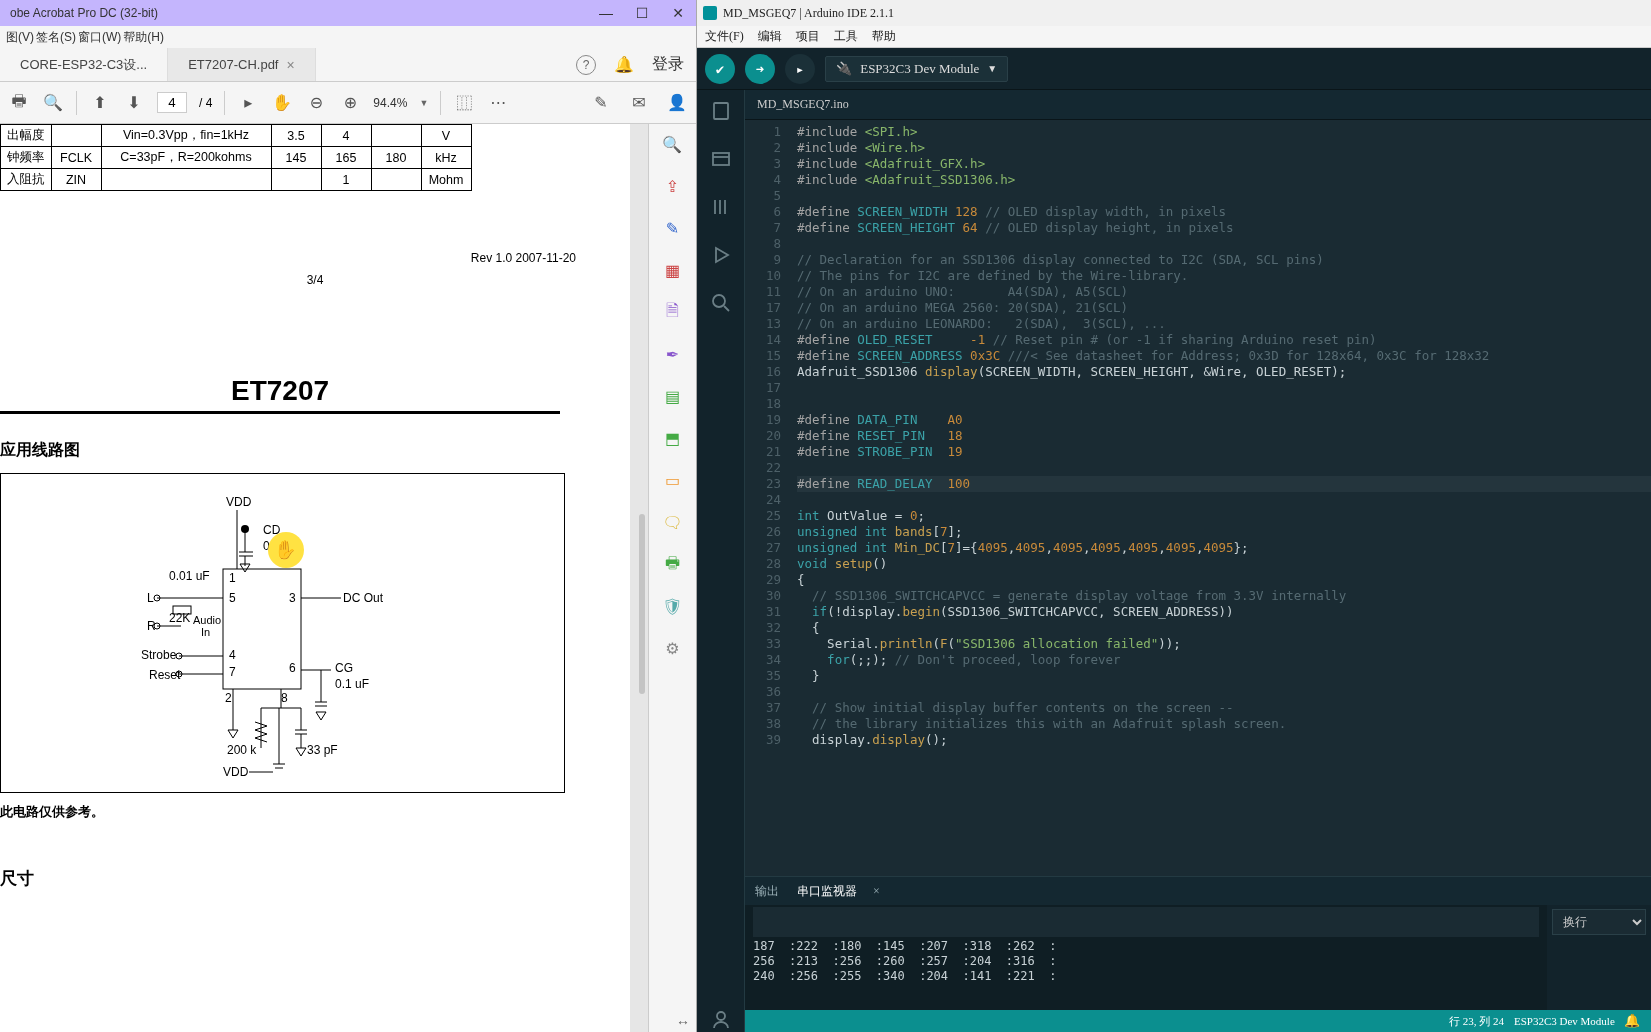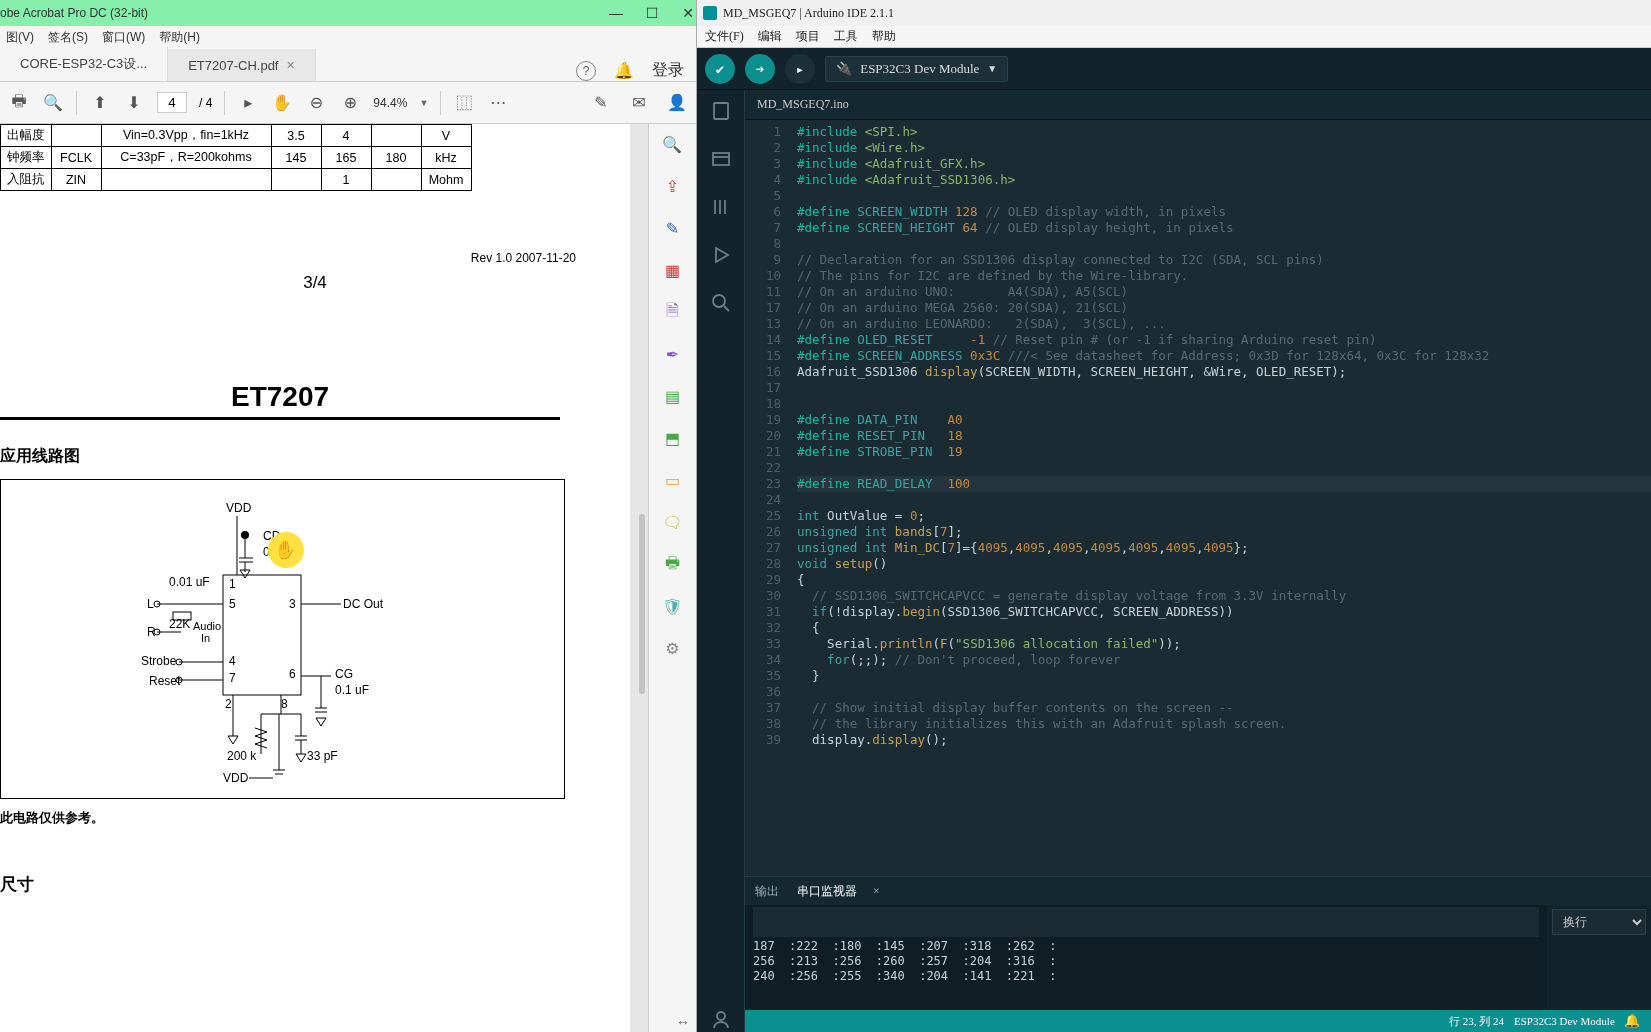--- a/index.html
+++ b/index.html
@@ -1,25 +1,25 @@
 <!DOCTYPE html>
 <html><head>
 <meta charset="utf-8">
 <style>
 * { box-sizing: border-box; margin: 0; padding: 0; }
 body { font-family: "Segoe UI", Arial, sans-serif; font-size: 12px; overflow: hidden; background: #fff; width: 1651px; height: 1032px; }
 .desktop { display: flex; width: 1651px; height: 1032px; }
 
 
 .acrobat { width: 697px; height: 1032px; display: flex; flex-direction: column; border-right: 1px solid #aaa; background: #fff; }
-.acrobat-titlebar { height: 26px; background: #86efac; display: flex; align-items: center; padding: 0 0; justify-content: space-between; font-size: 12px; color: #333; }
+.acrobat-titlebar { height: 26px; background: #c4b5fd; display: flex; align-items: center; padding: 0 10px; justify-content: space-between; font-size: 12px; color: #333; }
 .acrobat-title-btns { display: flex; gap: 20px; }
 .acrobat-title-btns span { font-size: 14px; cursor: pointer; width: 16px; text-align:center; }
-.acrobat-menu { height: 22px; background: #f5f5f5; display: flex; align-items: center; gap: 14px; padding: 0 6px; font-size: 12px; color: #333; }
-.acrobat-tabs { height: 34px; background: #f5f5f5; display: flex; align-items: flex-end; border-bottom: 1px solid #ccc; }
+.acrobat-menu { height: 22px; background: #f5f5f5; display: flex; align-items: center; gap: 2px; padding: 0 6px; font-size: 12px; color: #333; }
+.acrobat-tabs { height: 34px; background: #f5f5f5; display: flex; border-bottom: 1px solid #ccc; }
 .acrobat-tab { padding: 8px 20px; font-size: 13px; color: #444; border-right: 1px solid #ddd; display:flex; align-items:center; gap:8px;}
 .acrobat-tab.active { background: #e8e8e8; }
 .acrobat-tab .close { color: #888; font-size: 14px; }
 .acrobat-tab-spacer { flex: 1; }
 .acrobat-tab-right { display:flex; align-items:center; gap:18px; padding-right:12px;}
 .acrobat-tab-right .qicon { width:20px; height:20px; border:1px solid #888; border-radius:50%; display:flex; align-items:center; justify-content:center; color:#666;}
 .acrobat-tab-right .bell { color:#888; font-size:16px; }
 .acrobat-tab-right .login { font-size:16px; color:#333; }
 
 .acrobat-toolbar { height: 42px; background: #f5f5f5; border-bottom: 1px solid #ccc; display:flex; align-items:center; padding: 0 8px; gap:12px;}
@@ -34,21 +34,21 @@
 .acrobat-page-wrap { position:absolute; left:0; top:0; width:630px; height:100%; background:#fff; }
 .acrobat-rightrail { width:48px; background:#f5f5f5; border-left:1px solid #ccc; display:flex; flex-direction:column; align-items:center; padding-top:8px; gap:18px;}
 .rr-icon { width:24px; height:24px; display:flex; align-items:center; justify-content:center; font-size:16px;}
 .rr-search{color:#666;} .rr-red{color:#c44;} .rr-blue{color:#36c;} .rr-orange{color:#e93;} .rr-purple{color:#85c;} .rr-green{color:#4a4;} .rr-teal{color:#5aa;} .rr-yel{color:#db4;} .rr-gray{color:#888;}
 
 .pdf-content { padding:0 0 0 0; color:#000; font-family: Arial, SimSun, sans-serif; }
 .pdf-table { border-collapse: collapse; margin-left:0; font-size:12.5px;}
 .pdf-table td { border:1px solid #000; padding:2px 6px; text-align:center; min-width:50px; height:18px;}
 .pdf-table td.narrow{min-width:40px;}
 .pdf-rev { text-align:right; font-size:12px; margin-top:60px; padding: 0 54px 0 0;}
-.pdf-pagenum { text-align:center; font-size:17px; margin-top:8px; }
+.pdf-pagenum { text-align:center; font-size:12px; margin-top:8px; }
 .pdf-divider { height:88px; }
 .pdf-h1 { text-align:center; font-size:28px; font-weight:bold; padding-bottom:4px; border-bottom:3px solid #000; width:560px; margin:0 0 0 0;}
 .pdf-sec { font-size:16px; font-weight:bold; margin:26px 0 12px 0;}
 .pdf-diagram { border:1px solid #000; width:565px; height:320px; position:relative; margin-left:0;}
 .pdf-svg { position:absolute; left:0; top:0;}
 .pdf-note { font-size:13px; margin-top:10px;font-weight:bold;}
 .pdf-sec2 { font-size:17px; font-weight:bold; margin-top:46px;}
 
 .cursor-hand { position:absolute; left:268px; top:408px; width:36px; height:36px; border-radius:50%; background:#ffe242; display:flex; align-items:center; justify-content:center; font-size:18px;}
 
@@ -74,21 +74,21 @@
 .sb-icon svg { stroke:#6b7f86; fill:none; stroke-width:1.8;}
 .ard-sidebar .spacer { flex:1;}
 
 .ard-main { flex:1; display:flex; flex-direction:column; overflow:hidden;}
 .ard-filetab { height:30px; background:#142831; display:flex; align-items:center; padding:0 12px; font-size:12px; color:#ccc; border-bottom:1px solid #0a1519; font-family:"Segoe UI";}
 .ard-editor { flex:1; display:flex; overflow:hidden; background:#1a2b33; font-size:12.5px; line-height:16px;}
 .ard-gutter { width:46px; background:#1a2b33; text-align:right; padding:4px 10px 4px 0; color:#4d6068;}
 .ard-gutter div { height:16px;}
 .ard-code { flex:1; padding:4px 0 4px 6px; white-space:pre; color:#c8d2d6;}
 .ard-code .line { height:16px; display:block;}
-.tok-pp{color:#14b8a6;} .tok-str{color:#88b66a;} .tok-kw{color:#3ba2a8;} .tok-macro{color:#3ba2a8;} .tok-num{color:#c88a3a;} .tok-cmt{color:#556a72;} .tok-type{color:#3ba2a8;} .tok-fn{color:#c8a050;}
+.tok-pp{color:#a3a3a3;} .tok-str{color:#88b66a;} .tok-kw{color:#3ba2a8;} .tok-macro{color:#3ba2a8;} .tok-num{color:#c88a3a;} .tok-cmt{color:#556a72;} .tok-type{color:#3ba2a8;} .tok-fn{color:#c8a050;}
 .ard-code .line.active { background:#24353d; }
 
 .ard-panel { height:134px; background:#12232b; border-top:1px solid #233a42; display:flex; flex-direction:column;}
 .ard-panel-tabs { height:28px; display:flex; align-items:center; padding:0 8px; gap:14px; font-size:12px; color:#9bb0b7; font-family:"Segoe UI"; background:#142831;}
 .ard-panel-tabs .tab { padding:4px 2px;}
 .ard-panel-tabs .tab.active { color:#fff;}
 .ard-panel-tabs .close { color:#9bb0b7; cursor:pointer;}
 .ard-panel-body { flex:1; display:flex; }
 .ard-serial { flex:1; background:#0f1e24; padding:2px 8px; font-size:12px; color:#c8d2d6;}
 .ard-serial-input { height:30px; background:#1a2b33; border:none; width:100%; margin-bottom:2px; color:#ccc; padding:0 6px;}

